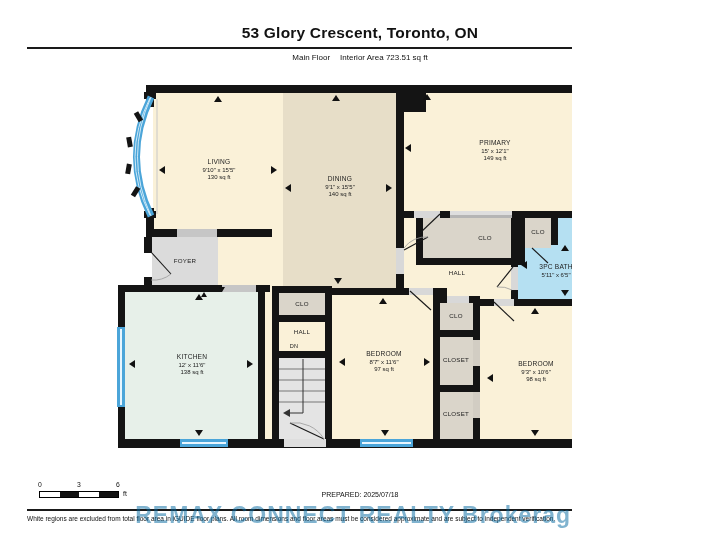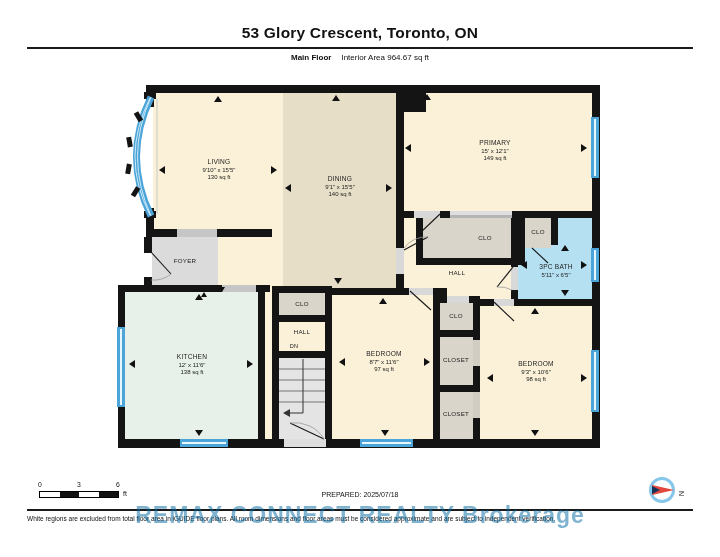--- a/index.html
+++ b/index.html
@@ -1,23 +1,23 @@
 <!DOCTYPE html>
 <html><head>
 <meta charset="utf-8">
 <style>
   html,body{margin:0;padding:0;background:#fff;}
-  .page{position:relative;width:720px;height:557px;background:#fff;overflow:hidden;
+  .page{position:relative;width:572px;height:557px;background:#fff;overflow:hidden;
         font-family:"Liberation Sans",sans-serif;color:#111;}
   .title{position:absolute;top:24px;left:0;width:720px;text-align:center;
          font-size:15.5px;font-weight:bold;letter-spacing:.2px;}
   .hr1{position:absolute;top:47px;left:27px;width:666px;height:2px;background:#1a1a1a;}
   .subtitle{position:absolute;top:53px;left:0;width:720px;display:flex;justify-content:center;
             gap:10px;font-size:8px;}
-  .subtitle .fl{font-weight:bold;}
+  .subtitle .fl{font-weight:normal;}
   svg.plan{position:absolute;left:0;top:0;}
   .rl{position:absolute;transform:translate(-50%,-50%);text-align:center;white-space:nowrap;
       color:#222;line-height:1.3;}
   .rl .n{font-size:6.6px;letter-spacing:.2px;}
   .rl .d{font-size:6px;}
   .rl div:empty{display:none;}
   .rl.sm .n{font-size:6.2px;}
   .rl.xs .n{font-size:5.6px;}
   .scale{position:absolute;left:35px;top:481px;width:110px;height:22px;font-size:6.8px;}
   .scale .t{position:absolute;top:0;transform:translateX(-50%);}
@@ -36,21 +36,21 @@
 </style>
 </head>
 <body>
 
 <div class="page">
 
   <div class="title">53 Glory Crescent, Toronto, ON</div>
   <div class="hr1"></div>
   <div class="subtitle">
     <span class="fl">Main Floor</span>
-    <span class="al">Interior Area 964.67 sq ft</span>
+    <span class="al">Interior Area 723.51 sq ft</span>
   </div>
 
   <svg class="plan" width="720" height="557" viewBox="0 0 720 557" shape-rendering="crispEdges">
 
     <g>
       <rect x="153" y="92" width="439" height="349" fill="#FAF1D8"></rect>
       <rect x="283" y="92" width="113" height="196" fill="#E7DEC8"></rect>
       <rect x="152" y="237" width="66" height="48" fill="#DBDBDB"></rect>
       <rect x="125" y="292" width="133" height="147" fill="#E7F0E9"></rect>
       <rect x="279" y="358" width="46" height="81" fill="#E4E4E4"></rect>

